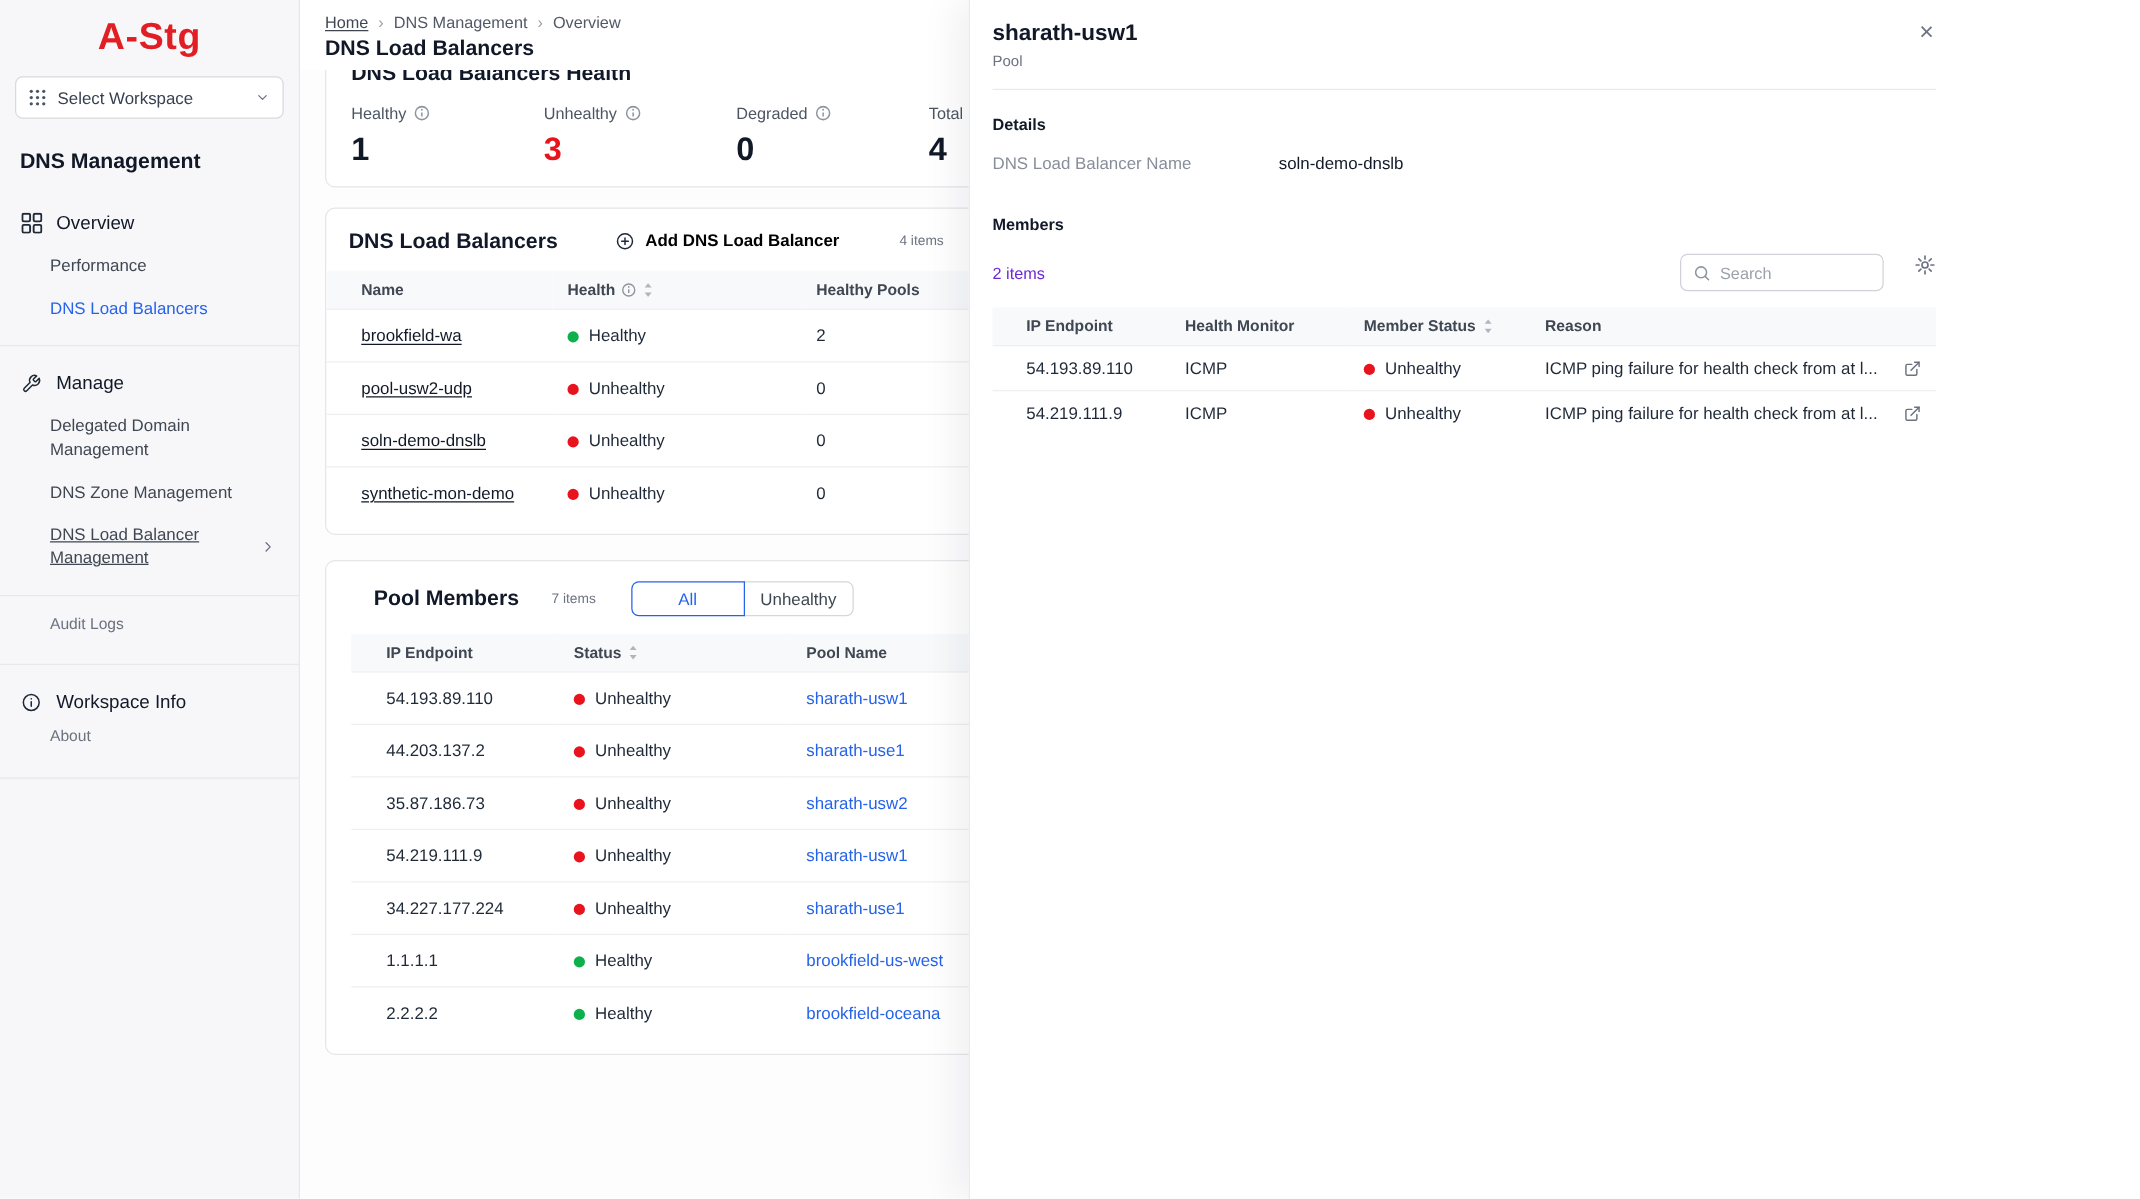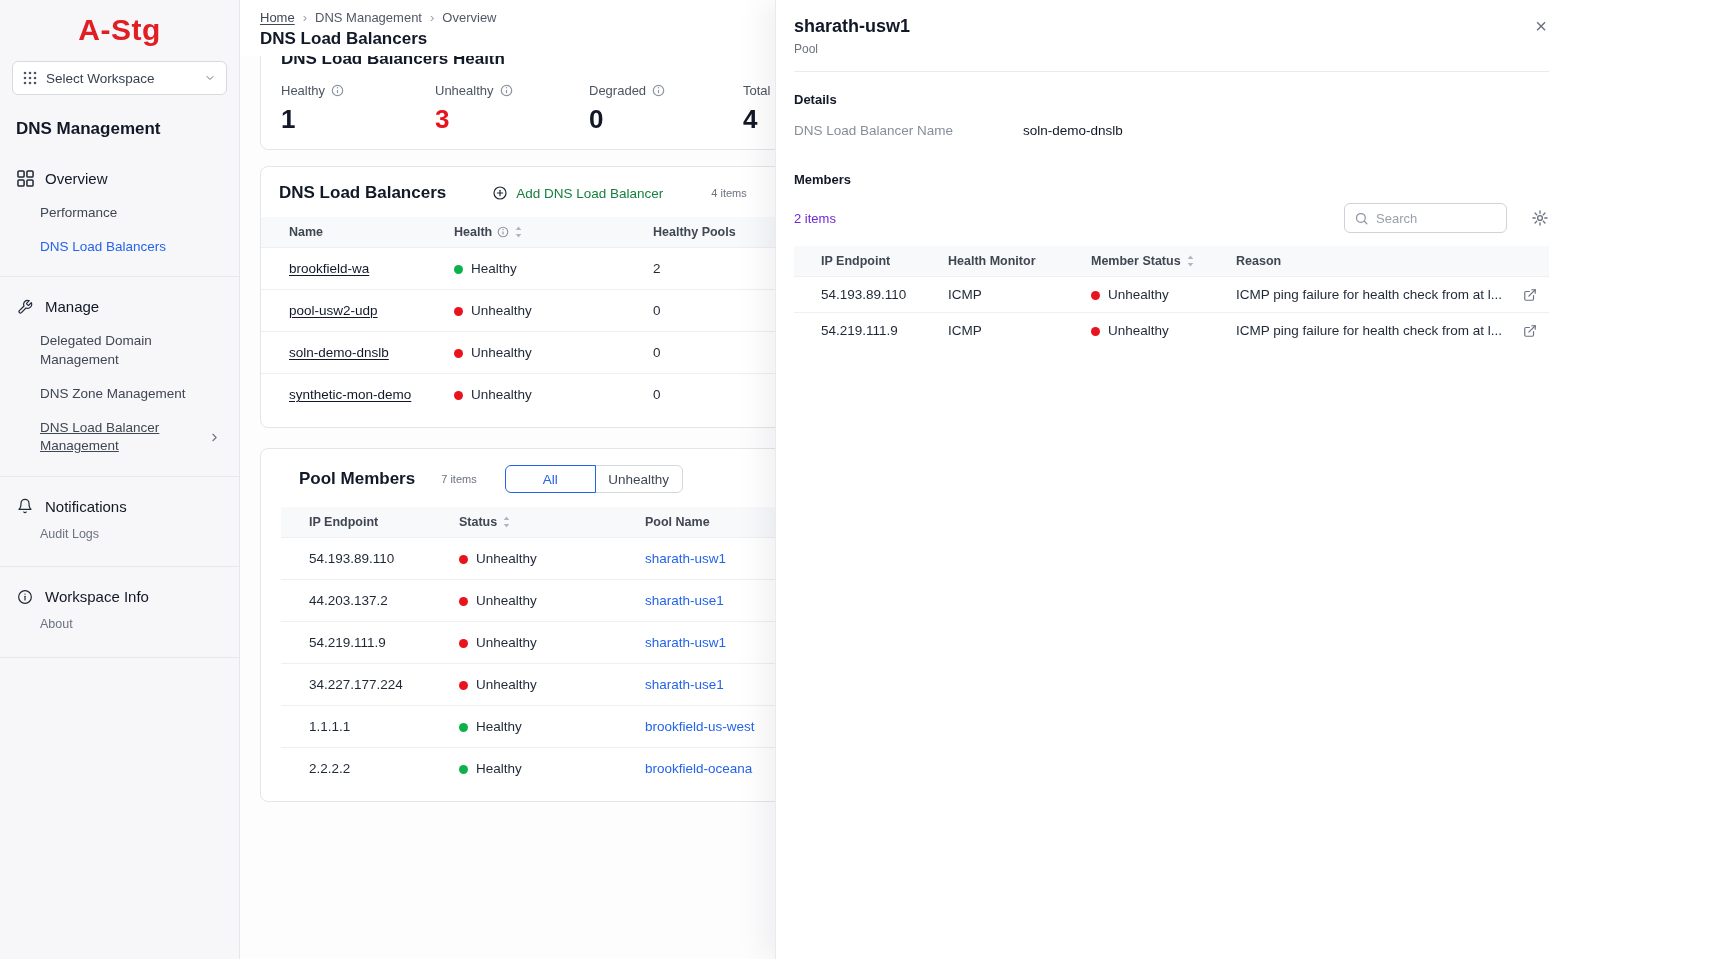--- a/index.html
+++ b/index.html
@@ -36,21 +36,21 @@
   .health-card { margin-top:-26px; padding:18px 20px 14px; }
   .health-title { font-size:17px; font-weight:600; color:#111827; }
   .stats { display:flex; margin-top:14px; }
   .stat { width:154px; }
   .stat-label { display:flex; align-items:center; gap:6px; font-size:13px; color:#4b5563; }
   .stat-value { margin-top:6px; font-size:26px; font-weight:700; color:#111827; }
   .stat-value[data-emph="red"] { color:#e8131d; }
 
   .card-head { display:flex; align-items:center; padding:16px 18px 14px; }
   .card-title { font-size:17px; font-weight:600; color:#111827; }
-  .add-btn { margin-left:46px; display:flex; align-items:flex-end; gap:8px; background:none; border:none; font-family:inherit; font-size:13.5px; color:#15803d; cursor:pointer; }
+  .add-btn { margin-left:46px; display:flex; align-items:flex-start; gap:8px; background:none; border:none; font-family:inherit; font-size:13.5px; color:#000000; cursor:pointer;font-weight:bold; }
   .items-count { margin-left:48px; font-size:11px; color:#6b7280; }
   .items-count.near { margin-left:26px; }
 
   table { width:100%; border-collapse:collapse; font-size:13.5px; }
   thead th { background:#f8f9fb; font-size:12.5px; font-weight:700; color:#3f4753; text-align:left; padding:8px 12px; }
   tbody td { padding:13px 12px; border-top:1px solid #edeff2; color:#1f2937; }
   th:first-child, td:first-child { padding-left:28px; }
   .th-flex { display:inline-flex; align-items:center; gap:5px; }
   .dot { display:inline-block; width:9px; height:9px; border-radius:50%; margin-right:8px; vertical-align:-1px; background:#9ca3af; }
   .dot[data-state="healthy"] { background:#0db14b; }
@@ -74,21 +74,21 @@
   .drawer-title { font-size:18px; font-weight:600; color:#111827; }
   .drawer-sub { margin-top:5px; font-size:12px; color:#6b7280; }
   .close-btn { position:absolute; top:16px; right:2px; background:none; border:none; font-size:20px; line-height:1; color:#6b7280; cursor:pointer; font-family:inherit; }
   .section-h { margin-top:20px; font-size:13px; font-weight:700; color:#111827; }
   .field-row { margin-top:16px; display:flex; font-size:13.5px; }
   .field-label { width:229px; color:#878e99; }
   .field-value { color:#111827; }
   .section-h.members { margin-top:34px; }
   .members-bar { margin-top:16px; display:flex; align-items:center; }
   .members-count { font-size:13px; color:#6d28d9; }
-  .bar-right { margin-left:auto; display:flex; align-items:center; gap:24px; }
+  .bar-right { margin-left:auto; display:flex; align-items:flex-start; gap:24px; }
   .search-box { width:163px; height:30px; border:1px solid #cfd3d9; border-radius:6px; display:flex; align-items:center; gap:7px; padding:0 9px; background:#fff; }
   .search-box input { border:none; outline:none; width:112px; font-family:inherit; font-size:13px; color:#374151; background:transparent; }
   .search-box input::placeholder { color:#9aa1ab; }
   .gear-btn { background:none; border:none; cursor:pointer; display:flex; padding:0; }
   .members-table { margin-top:13px; }
   .members-table th:first-child, .members-table td:first-child { padding-left:27px; }
   .members-table tbody td { padding:10px 12px; }
   .reason-cell { display:flex; align-items:center; }
   .reason-text { white-space:nowrap; overflow:hidden; text-overflow:ellipsis; max-width:272px; }
   .ext-btn { margin-left:auto; background:none; border:none; cursor:pointer; display:flex; padding:0; }
@@ -156,29 +156,20 @@
         <span style="max-width:150px;">DNS Load Balancer Management</span>
         <span style="display:flex">
           <svg width="13" height="13" viewBox="0 0 24 24" fill="none" stroke="#6b7280" stroke-width="2" stroke-linecap="round" stroke-linejoin="round">
               <polyline points="9 6 15 12 9 18"></polyline>
             </svg>
         </span>
       </div>
 
       <hr class="sdivider">
 
-      <div class="nav-group">
-        <span class="gicon">
-          <svg width="16" height="16" viewBox="0 0 24 24" fill="none" stroke="#1f2937" stroke-width="1.8" stroke-linecap="round" stroke-linejoin="round">
-              <path d="M18 8A6 6 0 0 0 6 8c0 7-3 9-3 9h18s-3-2-3-9"></path>
-              <path d="M13.73 21a2 2 0 0 1-3.46 0"></path>
-            </svg>
-        </span>
-        <span>Notifications</span>
-      </div>
       <div class="nav-sub small">Audit Logs</div>
 
       <hr class="sdivider">
 
       <div class="nav-group">
         <span class="gicon">
           <svg width="16" height="16" viewBox="0 0 24 24" fill="none" stroke="#1f2937" stroke-width="1.8" stroke-linecap="round">
               <circle cx="12" cy="12" r="9.5"></circle>
               <line x1="12" y1="16.5" x2="12" y2="11"></line>
               <circle cx="12" cy="7.6" r="1" fill="#1f2937" stroke="none"></circle>
@@ -369,20 +360,25 @@
           <tbody>
             <tr>
               <td>54.193.89.110</td>
               <td><span class="dot" data-state="unhealthy"></span><span>Unhealthy</span></td>
               <td><a class="blue-link">sharath-usw1</a></td>
             </tr>
             <tr>
               <td>44.203.137.2</td>
               <td><span class="dot" data-state="unhealthy"></span><span>Unhealthy</span></td>
               <td><a class="blue-link">sharath-use1</a></td>
+            </tr>
+            <tr>
+              <td>35.87.186.73</td>
+              <td><span class="dot" data-state="unhealthy"></span><span>Unhealthy</span></td>
+              <td><a class="blue-link">sharath-usw2</a></td>
             </tr>
             <tr>
               <td>54.219.111.9</td>
               <td><span class="dot" data-state="unhealthy"></span><span>Unhealthy</span></td>
               <td><a class="blue-link">sharath-usw1</a></td>
             </tr>
             <tr>
               <td>34.227.177.224</td>
               <td><span class="dot" data-state="unhealthy"></span><span>Unhealthy</span></td>
               <td><a class="blue-link">sharath-use1</a></td>

